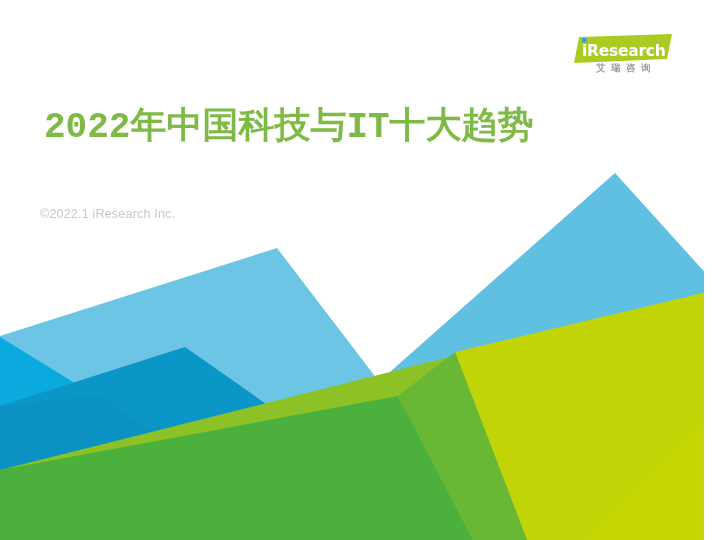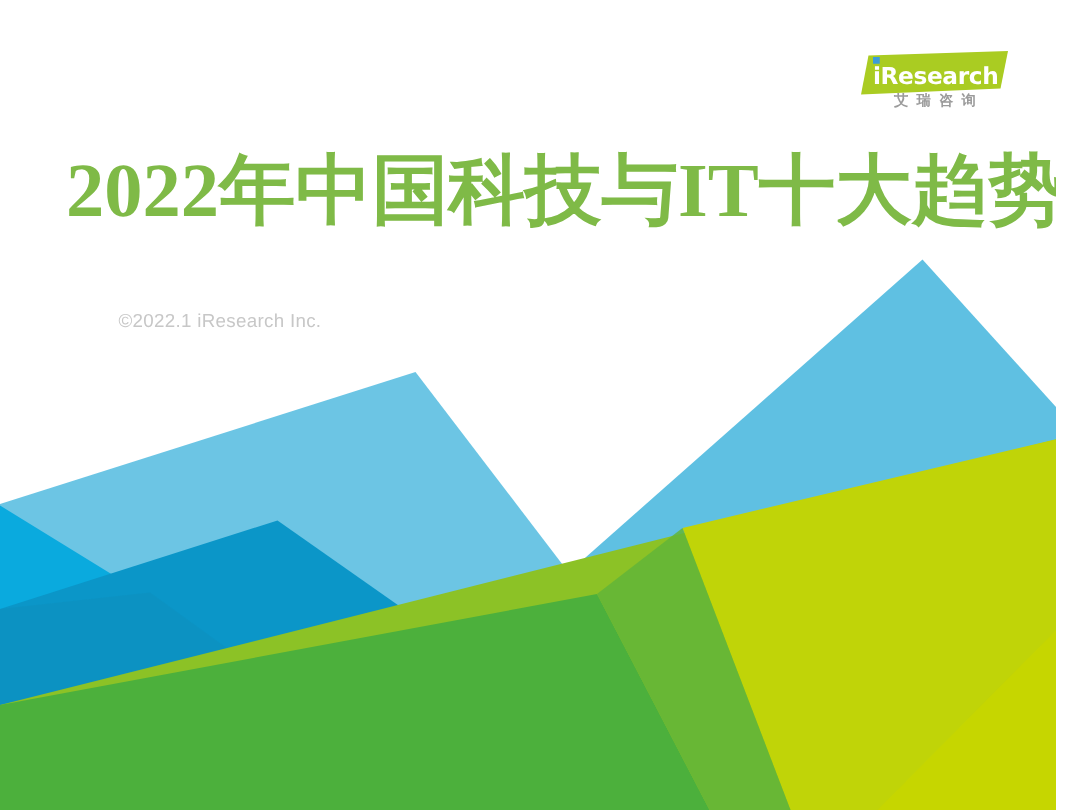--- a/index.html
+++ b/index.html
@@ -51,38 +51,37 @@
     color: #9b9b9b;
     font-family: "DejaVu Sans", sans-serif;
     line-height: 14px;
     white-space: nowrap;
     font-weight: bold;
   }
   #title {
     position: absolute;
     left: 44px;
     top: 104px;
-    font-size: 51px;
+    font-size: 36px;
     font-weight: bold;
     color: #7fba47;
     letter-spacing: 0px;
     line-height: 48px;
     white-space: nowrap;
-    font-family: Liberation Serif, serif;
+    font-family: Liberation Mono, monospace;
   }
   #copyright {
     position: absolute;
     left: 40px;
     top: 207px;
     font-size: 12.5px;
     color: #c7c7c7;
     letter-spacing: 0.2px;
     white-space: nowrap;
     font-family: "Liberation Sans", sans-serif;
-    margin-left: 39px;
   }
 </style>
 </head>
 <body>
 
 <div id="slide">
 
   <svg id="artwork" viewBox="0 0 720 540" preserveAspectRatio="none" aria-hidden="true">
 
     <rect x="0" y="0" width="720" height="540" fill="#ffffff"></rect>

